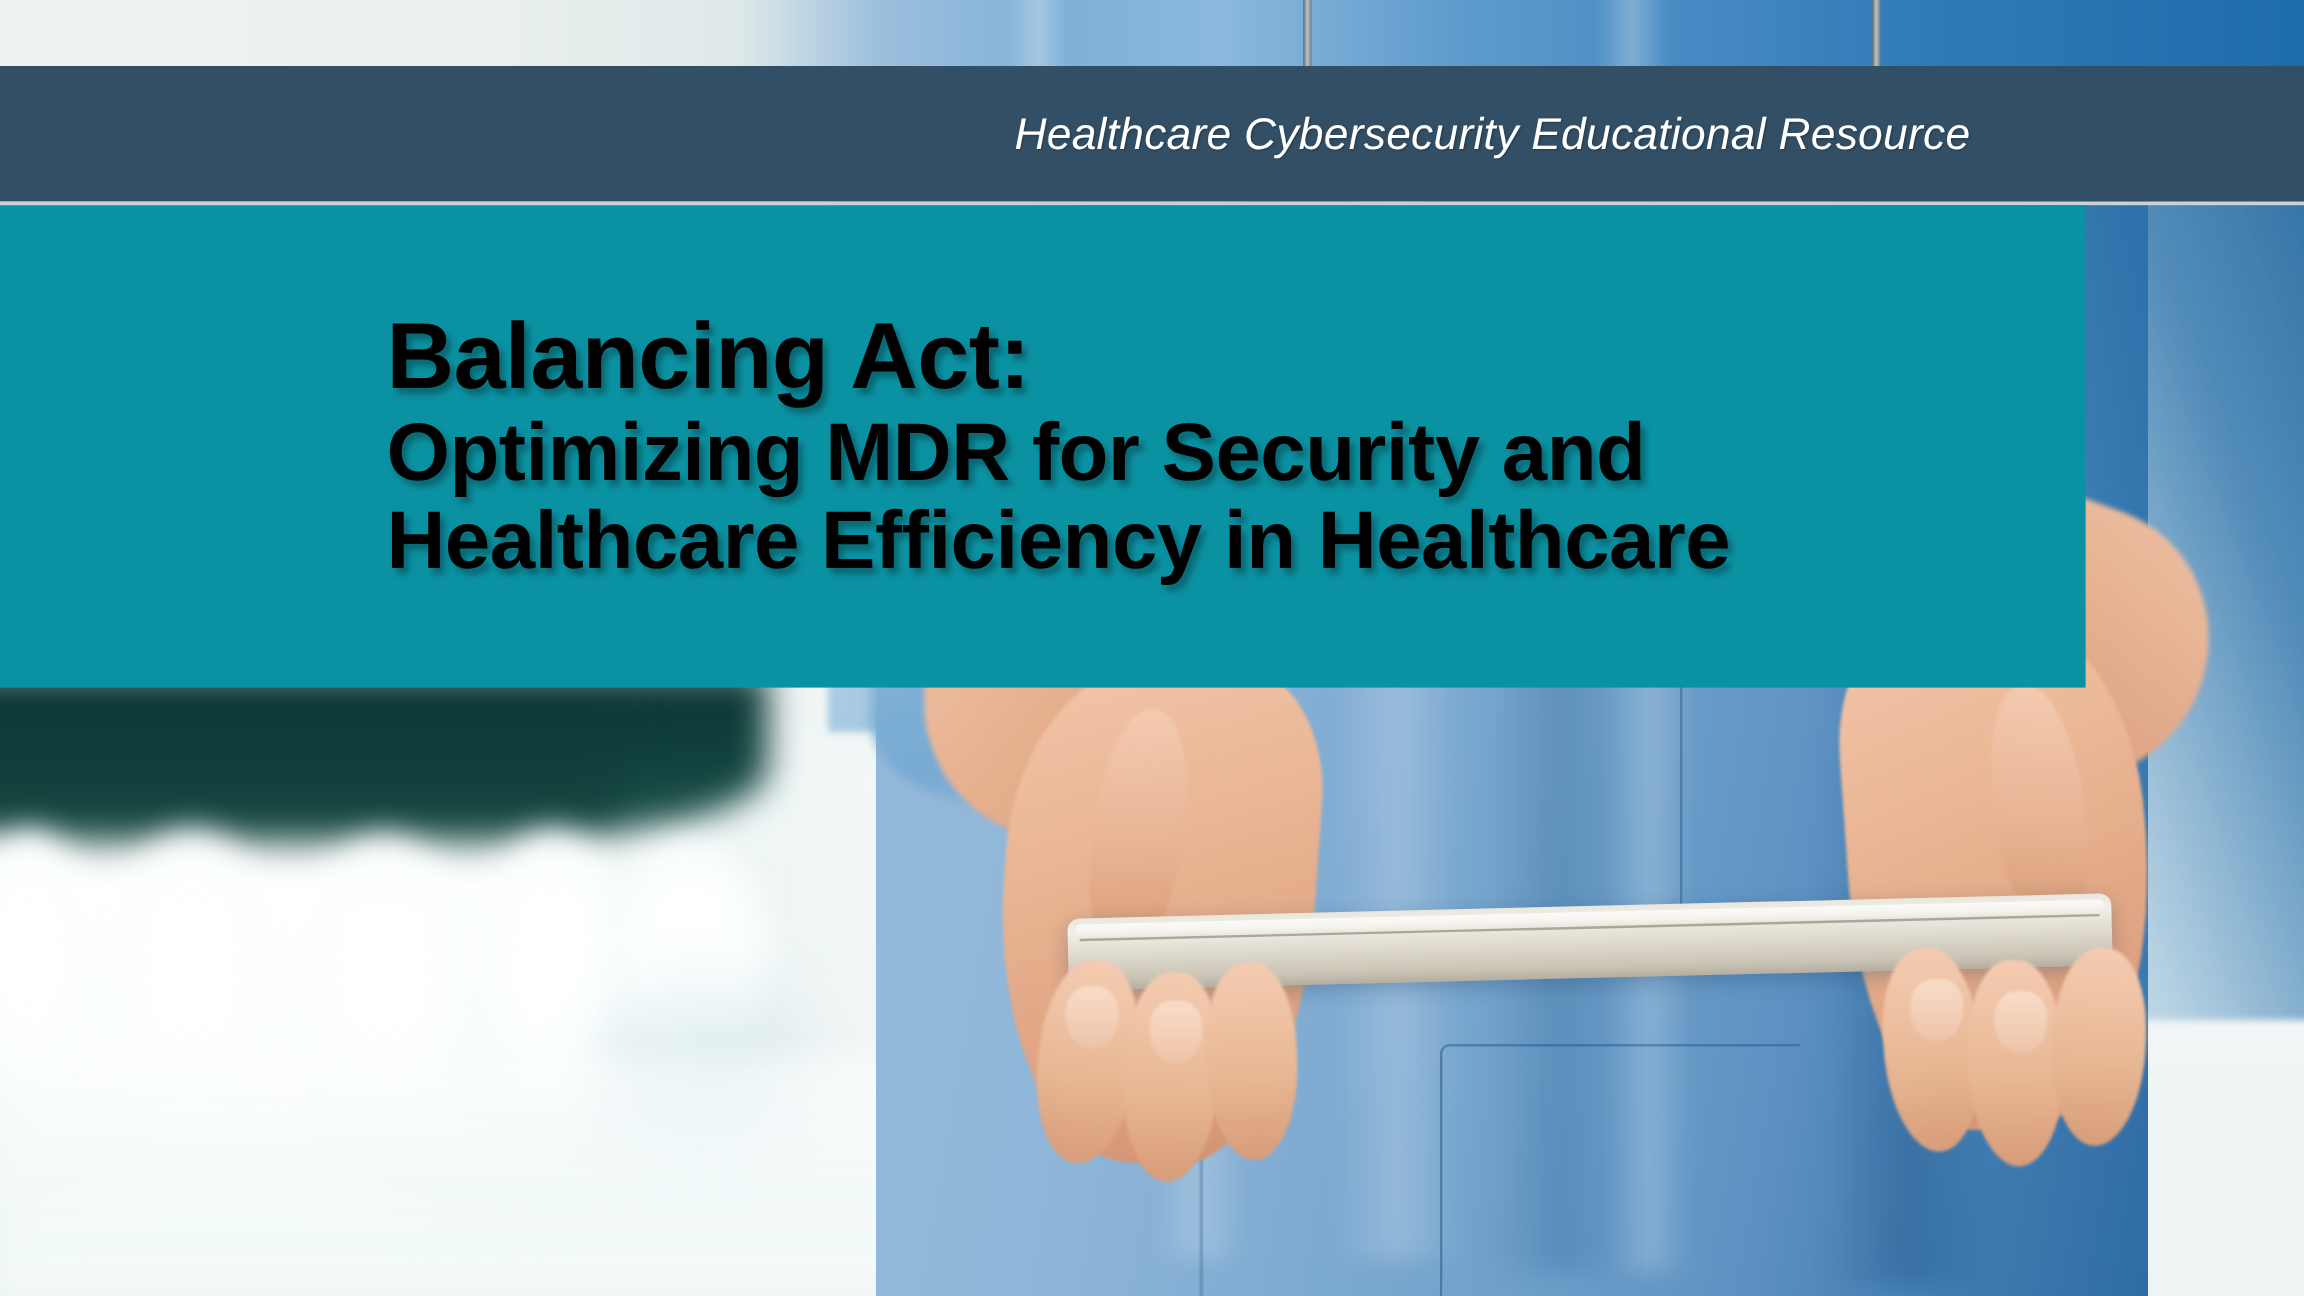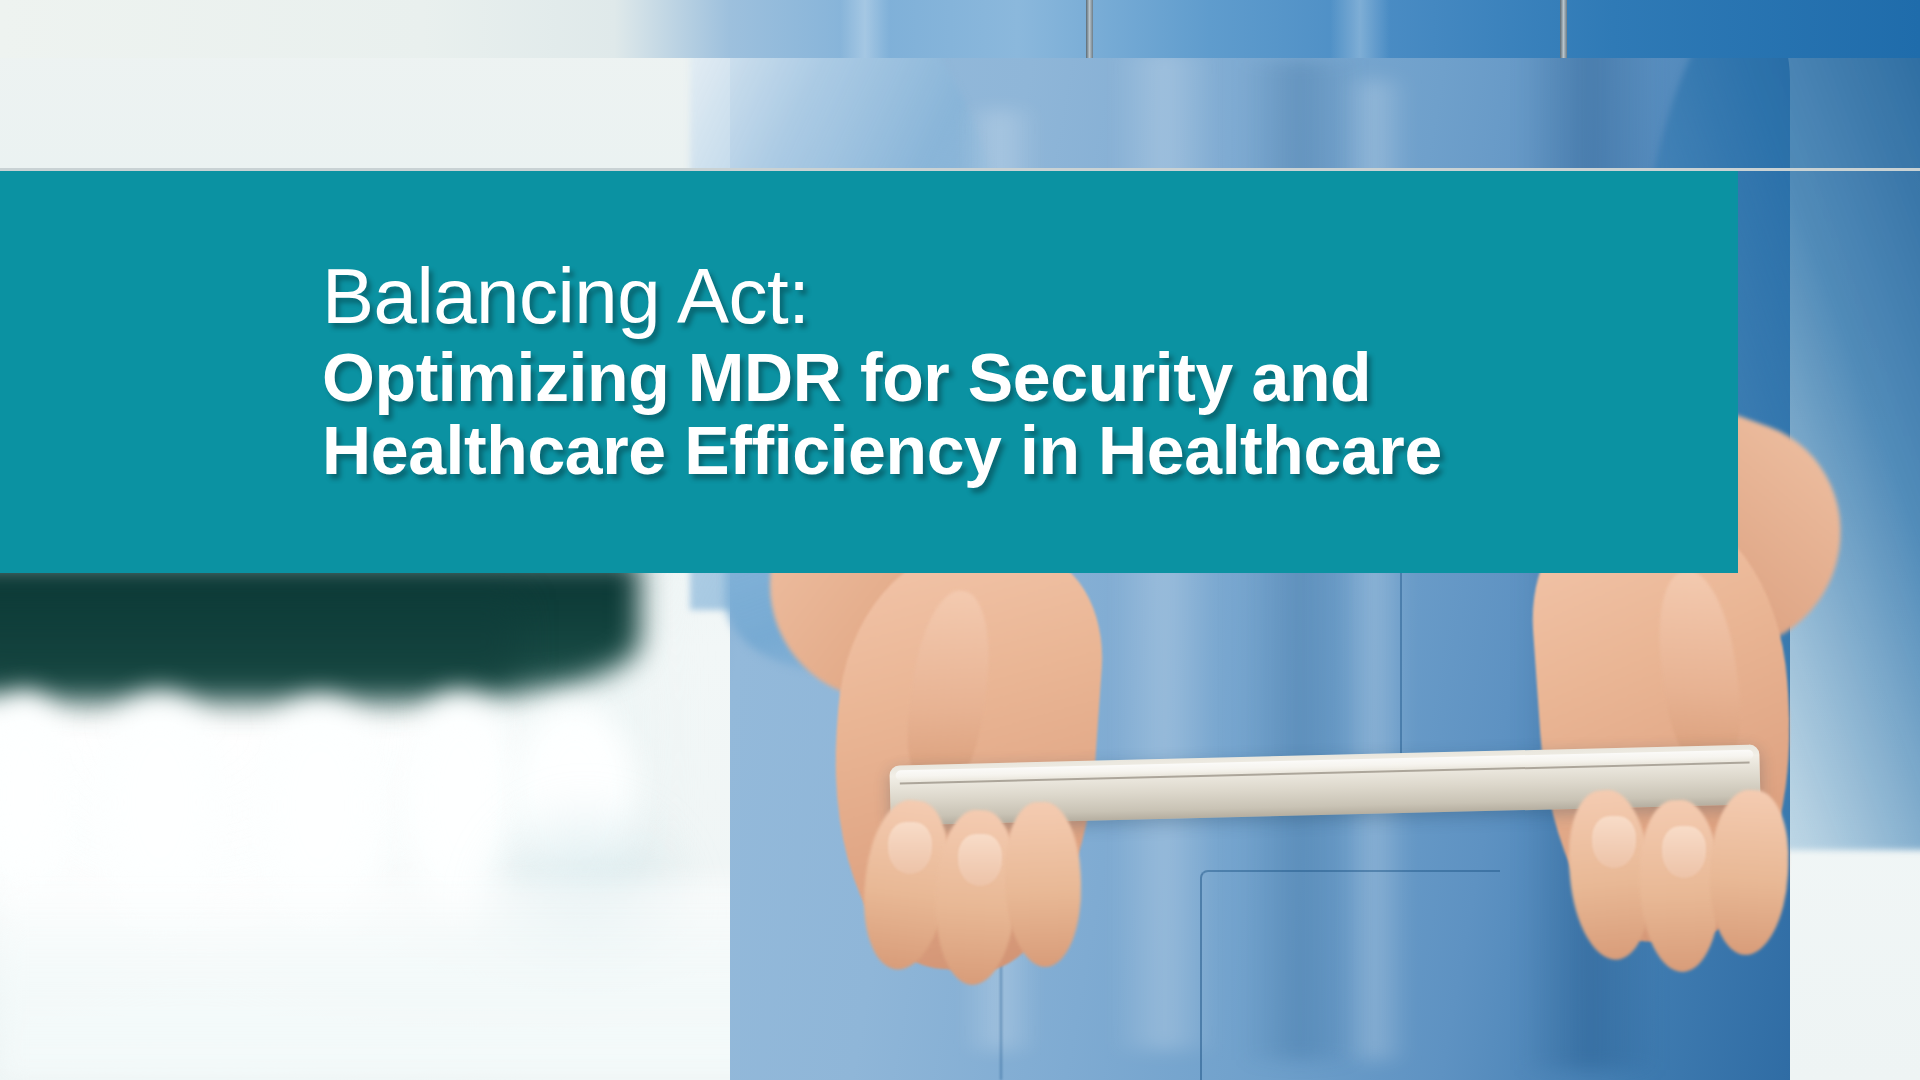--- a/index.html
+++ b/index.html
@@ -283,30 +283,30 @@
   }
 
   
   .title-band {
     position:absolute; left:0; top:171px; width:1738px; height:402px;
     background:#0b92a2;
     display:flex; flex-direction:column; justify-content:center;
     padding-left:322px; padding-right:60px;
   }
   .title-main {
-    color:#ffffff;
-    font-weight:400;
+    color:#000000;
+    font-weight:700;
     font-size:78px;
     line-height:1.0;
     letter-spacing:-0.5px;
     text-shadow:4px 5px 5px rgba(0,0,0,0.30);
     margin-bottom:6px;
   }
   .title-sub {
-    color:#ffffff;
+    color:#000000;
     font-weight:700;
     font-size:68px;
     line-height:1.08;
     letter-spacing:-0.4px;
     text-shadow:4px 5px 5px rgba(0,0,0,0.30);
   }
   .title-sub span { display:block; }
 </style>
 </head>
 <body>
@@ -366,20 +366,23 @@
   </div>
 
   <div class="topstrip">
     <div class="ts-bg"></div>
     <div class="ts-fold a"></div>
     <div class="ts-fold b"></div>
     <div class="ts-rod r1"></div>
     <div class="ts-rod r2"></div>
   </div>
 
+  <div class="banner">
+    <div class="banner-text">Healthcare Cybersecurity Educational Resource</div>
+  </div>
 
   <div class="divider"></div>
 
   <div class="title-band">
     <div class="title-main">Balancing Act:</div>
     <div class="title-sub">
       <span>Optimizing MDR for Security and</span>
       <span>Healthcare Efficiency in Healthcare</span>
     </div>
   </div>

